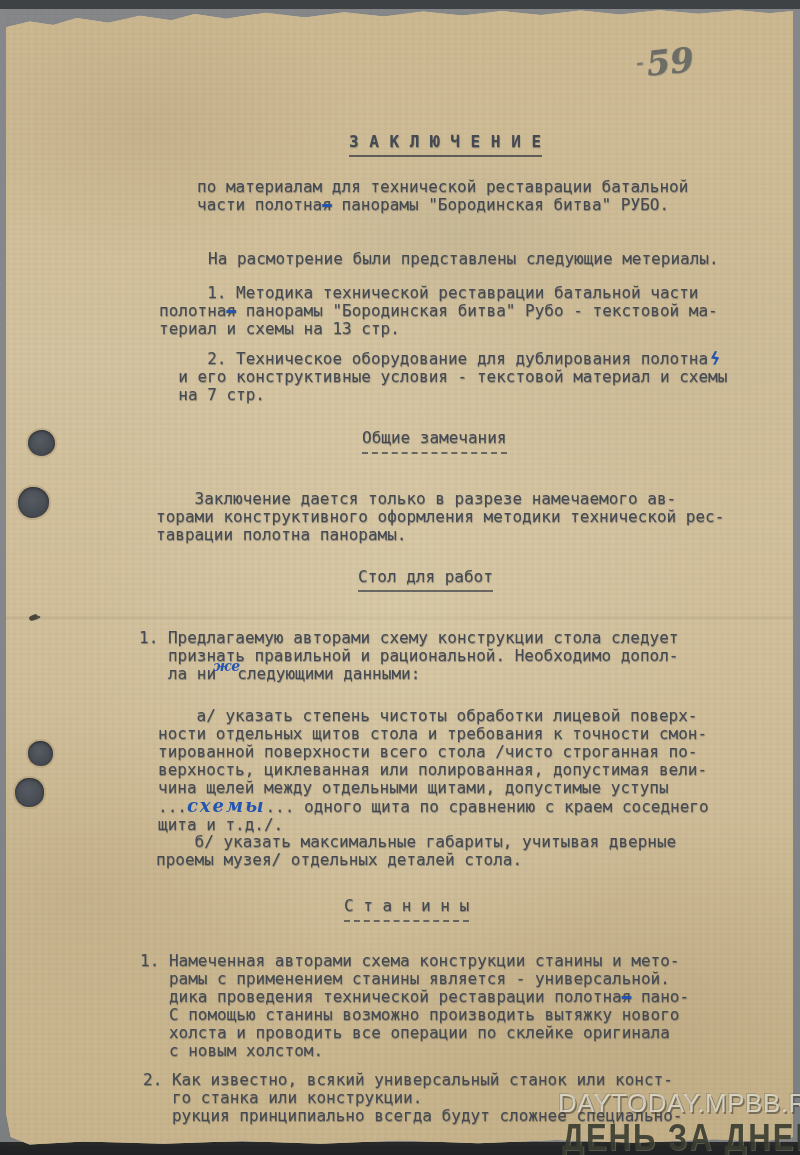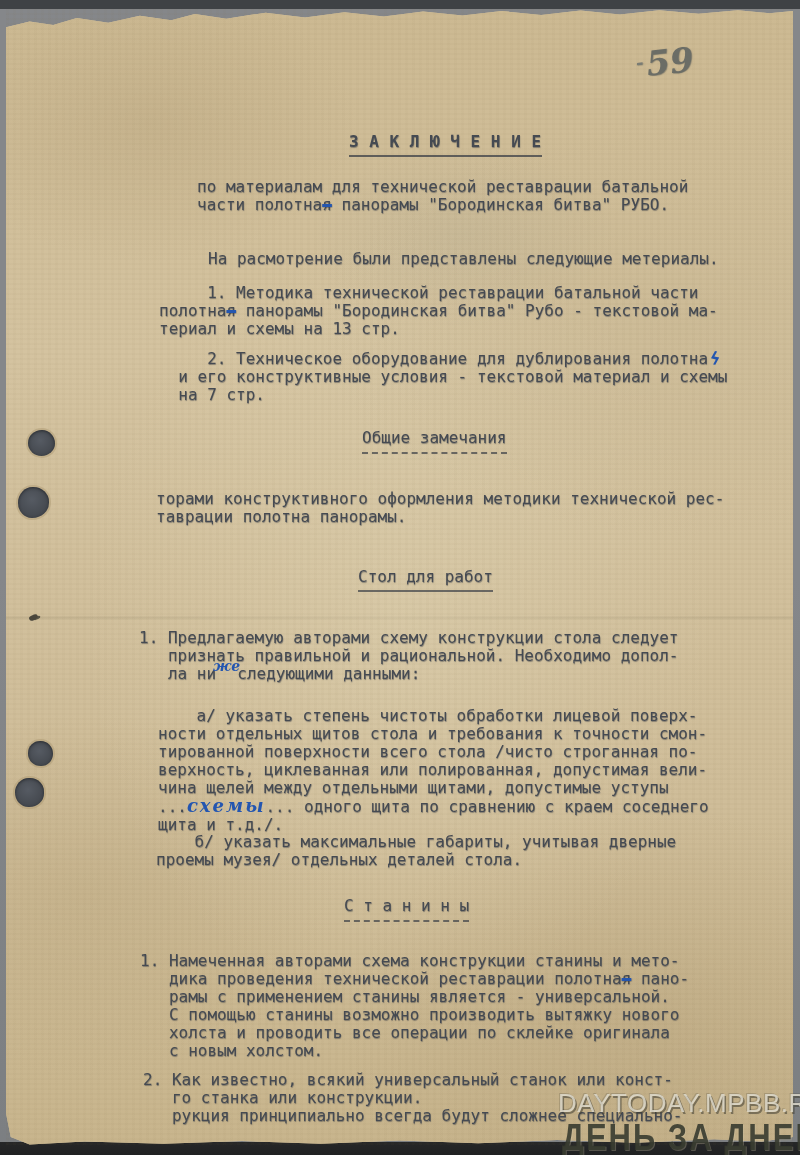--- a/index.html
+++ b/index.html
@@ -111,20 +111,21 @@
   <div><span>     2. Техническое оборудование для дублирования полотна</span><span class="scrib">ϟ</span></div>
   <div>  и его конструктивные условия - текстовой материал и схемы</div>
   <div>  на 7 стр.</div>
 </div>
 
 <div class="tw" id="gen-h">
   <span class="heading-d">Общие замечания</span>
 </div>
 
 <div class="tw" id="gen">
+  <div>    Заключение дается только в разрезе намечаемого ав-</div>
   <div>торами конструктивного оформления методики технической рес-</div>
   <div>таврации полотна панорамы.</div>
 </div>
 
 <div class="tw" id="wt-h">
   <span class="heading-u">Стол для работ</span>
 </div>
 
 <div class="tw" id="wt1">
   <div>1. Предлагаемую авторами схему конструкции стола следует</div>
@@ -146,22 +147,22 @@
   <div>    б/ указать максимальные габариты, учитывая дверные</div>
   <div>проемы музея/ отдельных деталей стола.</div>
 </div>
 
 <div class="tw" id="fr-h">
   <span class="heading-d">С т а н и н ы</span>
 </div>
 
 <div class="tw" id="fr1">
   <div>1. Намеченная авторами схема конструкции станины и мето-</div>
+  <div>   рамы с применением станины является - универсальной.</div>
   <div><span>   дика проведения технической реставрации полотна</span><span class="struck">я</span><span> пано-</span></div>
-  <div>   рамы с применением станины является - универсальной.</div>
   <div>   С помощью станины возможно производить вытяжку нового</div>
   <div>   холста и проводить все операции по склейке оригинала</div>
   <div>   с новым холстом.</div>
 </div>
 
 <div class="tw" id="fr2">
   <div>2. Как известно, всякий универсальный станок или конст-</div>
   <div>   го станка или конструкции.</div>
   <div>   рукция принципиально всегда будут сложнее специально-</div>
 </div>

